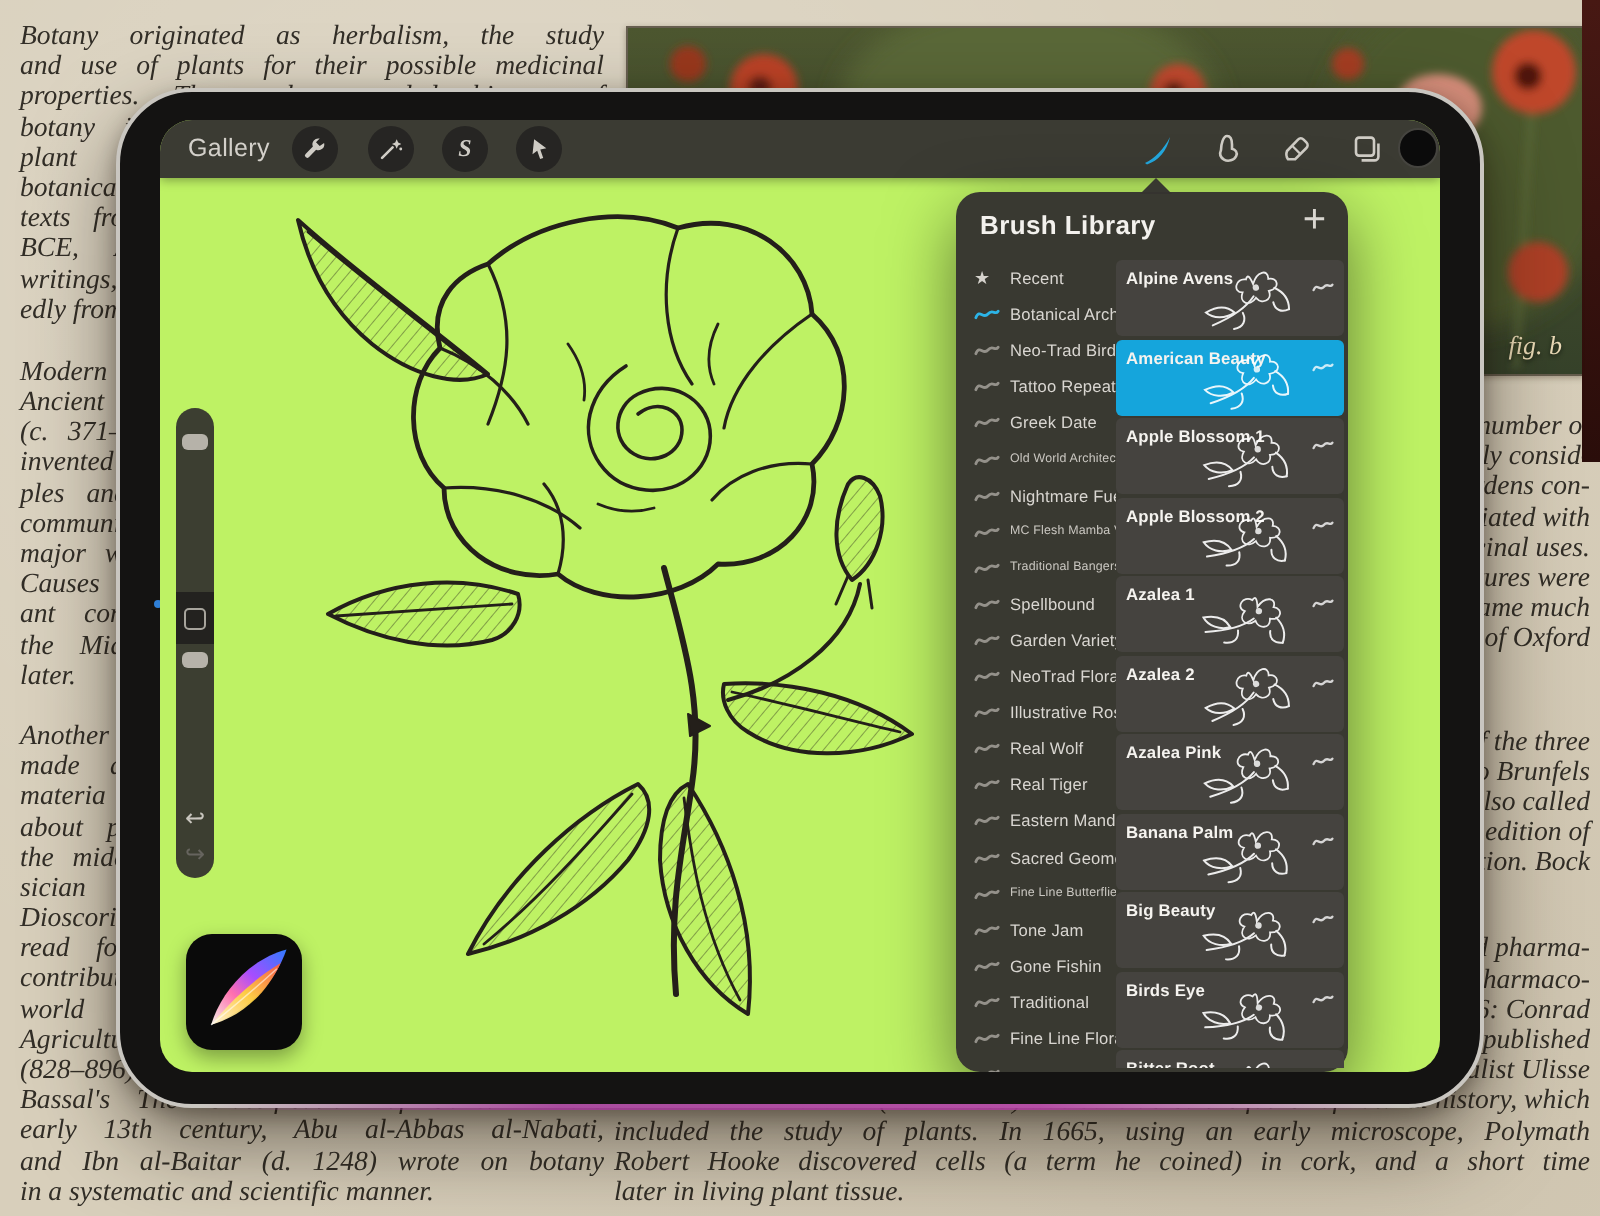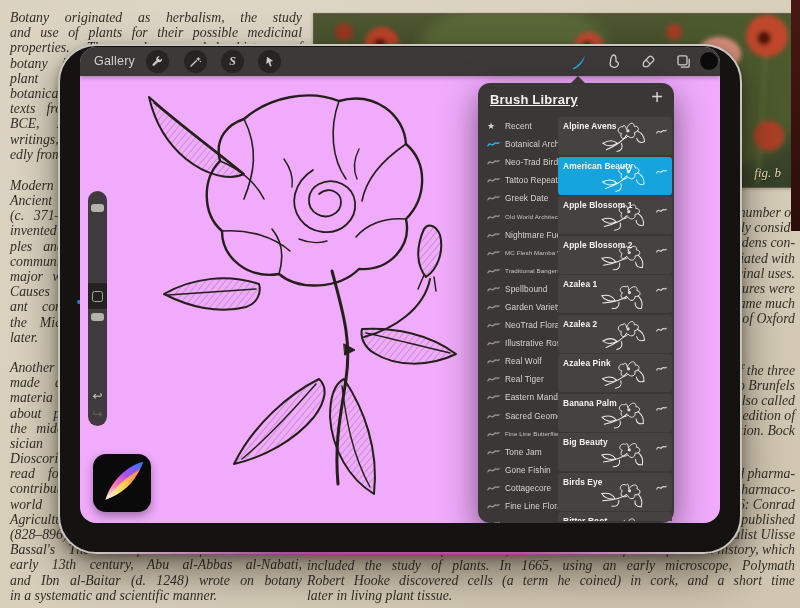--- a/index.html
+++ b/index.html
@@ -29,21 +29,21 @@
     font-size:13px;color:#ecdcb8;text-shadow:0 1px 2px rgba(0,0,0,.6);}
   .edge-strip{left:791px;top:0;width:9px;height:231px;background:linear-gradient(#471813,#2a0d0a);}
 
   
   .ipad{left:58px;top:44px;width:684px;height:510px;border-radius:38px;background:#141312;
     border:2px solid #c9c6c0;box-sizing:border-box;
     box-shadow:0 18px 42px rgba(25,18,10,.5), 0 4px 10px rgba(25,18,10,.35);}
   .ipad::after{content:"";position:absolute;left:40px;right:40px;bottom:-3px;height:3px;border-radius:3px;
     background:linear-gradient(90deg,rgba(109,42,110,0),#a33798 30%,#b13aa0 70%,rgba(109,42,110,0));opacity:.85;}
   .pencil-dot{left:17px;top:254px;width:4px;height:4px;border-radius:50%;background:#2f7fd6;}
-  .screen{left:20px;top:1px;width:640px;height:476px;border-radius:16px;background:#f0abfc;overflow:hidden;}
+  .screen{left:20px;top:14px;width:640px;height:476px;border-radius:16px;background:#bef264;overflow:hidden;}
 
   
   .artwork{left:14px;top:32px;width:436px;height:436px;}
 
   
   .toolbar{left:0;top:0;width:640px;height:29px;background:rgba(55,53,50,.97);
     box-shadow:0 1px 5px rgba(0,0,0,.35);}
   .gallery{left:14px;top:7px;font-size:12.5px;color:#d3d0ca;letter-spacing:.2px;}
   .toolcircle{top:3px;width:23px;height:23px;border-radius:50%;background:#262523;
     display:flex;align-items:center;justify-content:center;}
@@ -70,21 +70,21 @@
   .logo{left:13px;top:407px;width:58px;height:58px;border-radius:13px;background:#0a0a0a;
     box-shadow:0 4px 10px rgba(0,0,0,.35);}
   .logo svg{width:100%;height:100%;}
 
   
   .panel{left:398px;top:36px;width:196px;height:440px;border-radius:12px;background:rgba(53,51,48,.97);
     box-shadow:0 12px 34px rgba(0,0,0,.5);}
   .panel .caret{position:absolute;left:92px;top:-7px;width:0;height:0;
     border-left:8px solid transparent;border-right:8px solid transparent;
     border-bottom:8px solid rgba(53,51,48,.97);}
-  .ptitle{left:12px;top:9px;font-size:13px;font-weight:bold;color:#f3f1ed;letter-spacing:.2px;text-decoration:underline;}
+  .ptitle{left:12px;top:9px;font-size:13px;font-weight:bold;color:#f3f1ed;letter-spacing:.2px;}
   .padd{right:11px;top:3px;font-size:20px;font-weight:300;color:#d9d6d0;line-height:22px;}
   .sets{left:0;top:34px;width:80px;height:406px;overflow:hidden;}
   .set-row{display:flex;align-items:center;height:18.1px;padding-left:9px;gap:5px;cursor:default;}
   .seticon{width:13px;flex:0 0 13px;color:#94918a;display:flex;align-items:center;}
   .set-row.selected .seticon{color:#2cb4e7;}
   .seticon .star{display:none;font-size:9px;color:#d6d3cd;line-height:1;}
   .set-row[data-icon="star"] .star{display:inline;}
   .seticon svg{width:13px;height:8px;}
   .setlabel{font-size:8.3px;color:#d9d6d1;white-space:nowrap;letter-spacing:.1px;}
   .set-row.small .setlabel{font-size:6.2px;color:#cac7c1;}
@@ -564,21 +564,21 @@
             <span class="setlabel">Gone Fishin</span>
           </div>
 
           <div class="set-row" data-icon="stroke">
             <span class="seticon">
 
               <svg class="sq">
                 <use href="#sqg"></use>
               </svg>
             </span>
-            <span class="setlabel">Cottagecore</span>
+            <span class="setlabel">Traditional</span>
           </div>
 
           <div class="set-row" data-icon="stroke">
             <span class="seticon">
 
               <svg class="sq">
                 <use href="#sqg"></use>
               </svg>
             </span>
             <span class="setlabel">Fine Line Floral</span>

